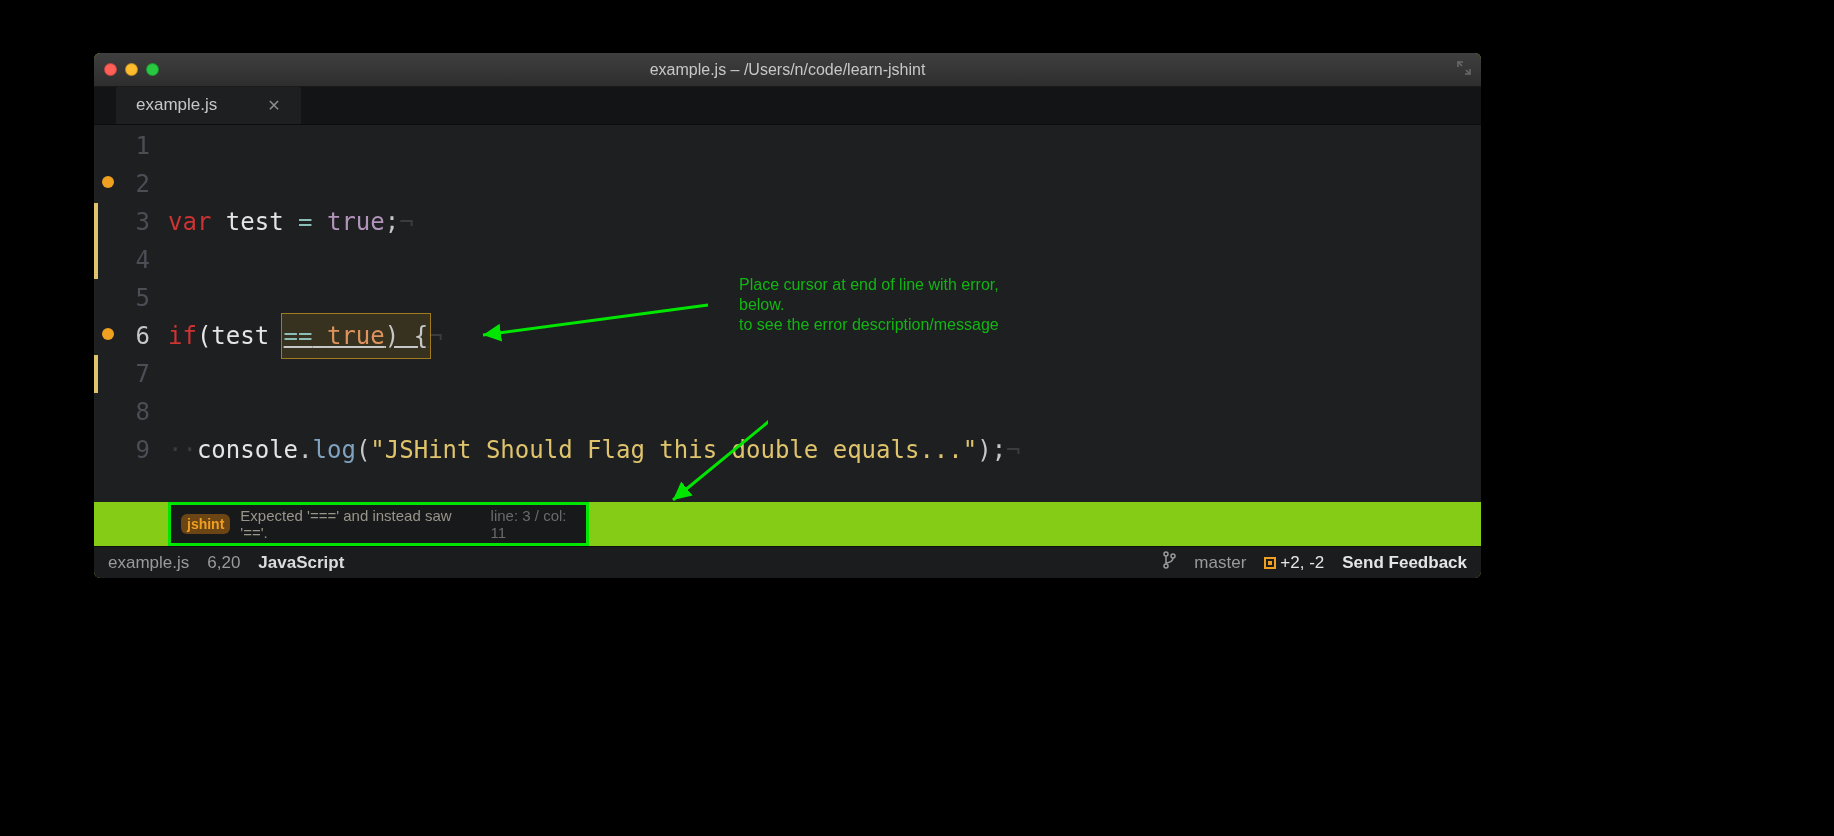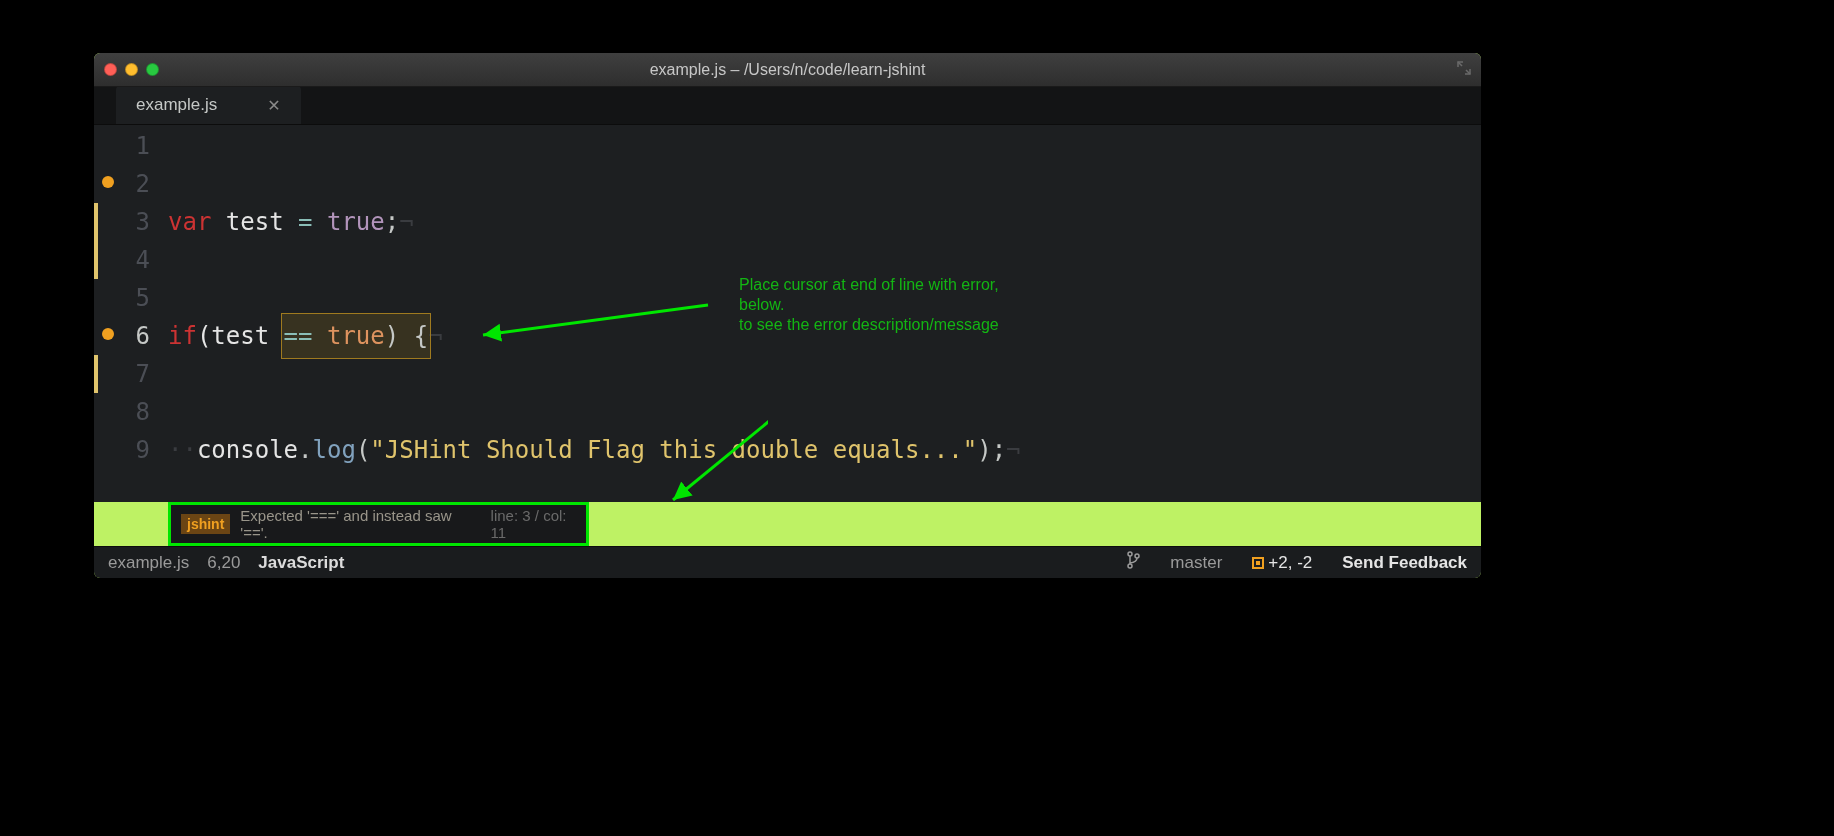--- a/index.html
+++ b/index.html
@@ -1,21 +1,21 @@
 <!DOCTYPE html>
 <html><head>
 <meta charset="utf-8">
 <style>
   * { box-sizing: border-box; margin: 0; padding: 0; }
   html, body { width: 1834px; height: 836px; background: #000; font-family: "Helvetica Neue", Arial, sans-serif; }
   .window {
     position: absolute;
     left: 94px; top: 53px;
     width: 1387px; height: 525px;
-    background: #bef264;
+    background: #84cc16;
     border-radius: 6px;
     overflow: hidden;
     box-shadow: 0 20px 60px rgba(0,0,0,0.7);
     display: flex; flex-direction: column;
   }
   .titlebar {
     height: 34px;
     background: linear-gradient(#3f3f3f, #2e2e2e);
     display: flex; align-items: center;
     position: relative;
@@ -89,20 +89,21 @@
   .tok-fn { color: #81a2be; }
   .tok-str { color: #e0c46c; }
   .tok-punct { color: #c5c8c6; }
   .tok-const { color: #b294bb; }
   .tok-ws { color: #3a3c40; }
   .hl-warn {
     outline: 1px solid #9f7a1f;
     background: rgba(180,140,30,0.18);
     padding: 8px 2px;
     margin: 17px -2px;
+    text-decoration: underline;
   }
   .annotation {
     position: absolute;
     color: #13b513;
     font-family: "Helvetica Neue", Arial, sans-serif;
     font-size: 16px;
     line-height: 20px;
     z-index: 5;
     white-space: normal;
     width: 320px;
@@ -116,38 +117,38 @@
     margin: 0 892px 0 74px;
     display: flex; align-items: center;
     padding-left: 10px;
     font-size: 15px;
     color: #99958a;
   }
   .lint-tag {
     background: #6b4514;
     color: #f0a020;
     padding: 2px 6px;
-    border-radius: 0;
+    border-radius: 6px;
     font-weight: bold;
     margin-right: 10px;
     font-size: 14px;
   }
   .lint-loc { color: #6a6a6a; margin-left: 8px; }
   .statusbar {
     height: 32px;
     background: #1a1c1e;
     border-top: 1px solid #0d0d0d;
     display: flex; align-items: center;
     color: #9a9a9a;
     font-size: 17px;
     padding: 0 14px;
     gap: 18px;
   }
   .statusbar .left { display: flex; gap: 18px; flex: 1; }
-  .statusbar .right { display: flex; gap: 30px; align-items: center; text-align: right; }
+  .statusbar .right { display: flex; gap: 18px; align-items: center; text-align: right; }
   .statusbar .lang { color: #dcdcdc; font-weight: 600; }
   .git-branch-icon { color: #8a8a8a; }
   .git-diff { color: #e5e5e5; }
   .git-diff .box {
     display: inline-block; width: 12px; height: 12px;
     border: 2px solid #f0a020;
     position: relative;
     vertical-align: -1px;
     margin-right: 4px;
   }

